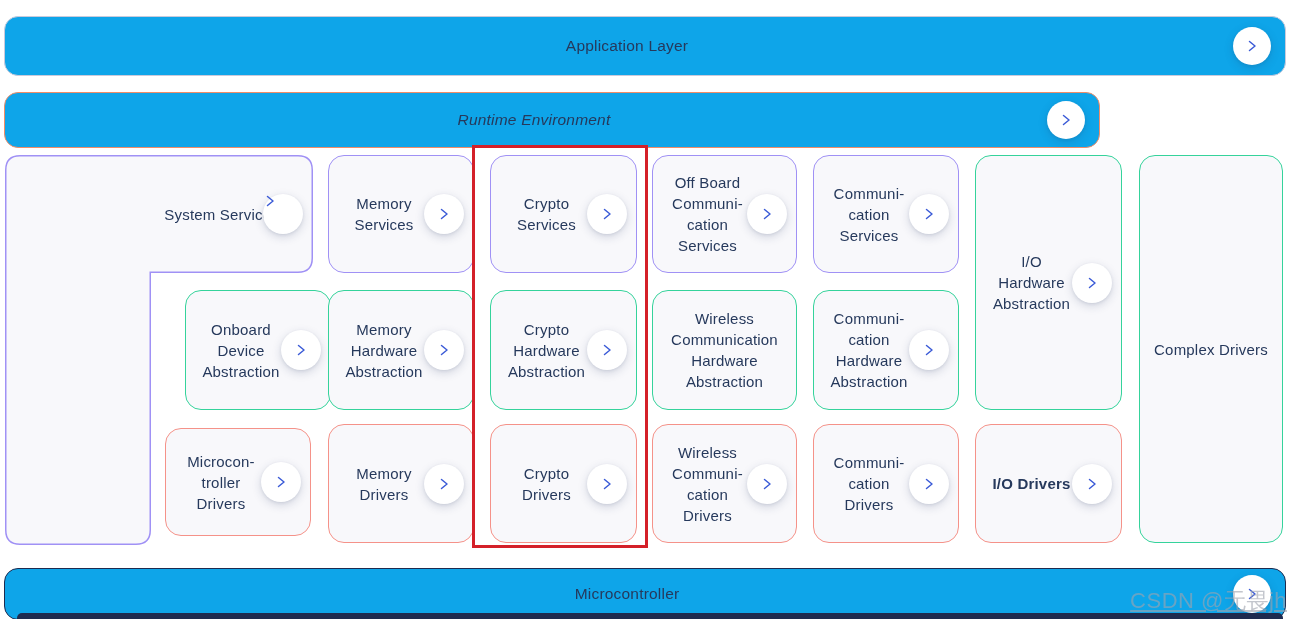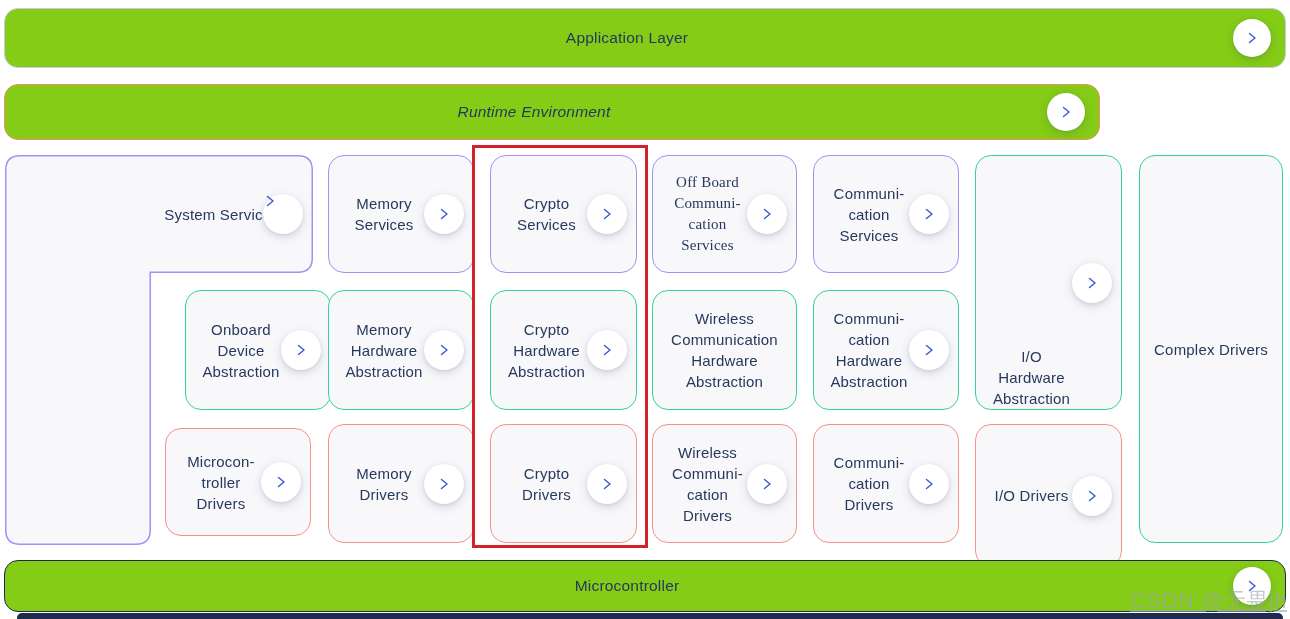--- a/index.html
+++ b/index.html
@@ -2,22 +2,22 @@
 <html><head>
 <meta charset="utf-8">
 <style>
   html,body{margin:0;padding:0;background:#ffffff;}
   .stage{
     position:relative;width:1290px;height:619px;background:#ffffff;overflow:hidden;
     font-family:"Liberation Sans","DejaVu Sans",sans-serif;color:#26395c;
   }
   
   .bar{
-    position:absolute;background:#84cc16;border:1.5px solid #c9cadb;border-radius:14px;
-    display:flex;align-items:center;justify-content:center;box-sizing:border-box;
+    position:absolute;background:#0ea5e9;border:1.5px solid #c9cadb;border-radius:14px;
+    display:flex;align-items:center;justify-content:center;box-sizing:border-box;margin-top:8px;
   }
   .bar-label{font-size:15.5px;letter-spacing:.2px;padding-right:36px;white-space:nowrap;}
   .bar.orange{border-color:#f08d68;}
   .bar.navy{border-color:#1e2b4f;}
   
   .box{
     position:absolute;background:#f8f8fb;border:1.5px solid #a091f5;border-radius:16px;
     display:flex;align-items:center;justify-content:center;box-sizing:border-box;
   }
   .box.b-green{border-color:#35d39b;}
@@ -109,21 +109,21 @@
   <div class="box has-chevron" style="left:490px;top:155px;width:147px;height:118px;">
     <span class="box-label">Crypto
 Services</span>
     <button class="chev">
         <svg viewBox="0 0 14 14" width="14" height="14">
           <path d="M4.5 2.5 L10 7 L4.5 11.5" fill="none" stroke="#3b5bd7" stroke-width="1.5" stroke-linecap="round" stroke-linejoin="round"></path>
         </svg>
       </button>
   </div>
 
-  <div class="box has-chevron" style="left:652px;top:155px;width:145px;height:118px;font-family:Liberation Serif, serif;">
+  <div class="box has-chevron" style="left:652px;top:155px;width:145px;height:118px;">
     <span class="box-label">Off Board
 Communi-
 cation
 Services</span>
     <button class="chev">
         <svg viewBox="0 0 14 14" width="14" height="14">
           <path d="M4.5 2.5 L10 7 L4.5 11.5" fill="none" stroke="#3b5bd7" stroke-width="1.5" stroke-linecap="round" stroke-linejoin="round"></path>
         </svg>
       </button>
   </div>
@@ -132,21 +132,21 @@
     <span class="box-label">Communi-
 cation
 Services</span>
     <button class="chev">
         <svg viewBox="0 0 14 14" width="14" height="14">
           <path d="M4.5 2.5 L10 7 L4.5 11.5" fill="none" stroke="#3b5bd7" stroke-width="1.5" stroke-linecap="round" stroke-linejoin="round"></path>
         </svg>
       </button>
   </div>
 
-  <div class="box b-green has-chevron" style="left:975px;top:155px;width:147px;height:255px;align-items:flex-end;">
+  <div class="box b-green has-chevron" style="left:975px;top:155px;width:147px;height:255px;">
     <span class="box-label">I/O
 Hardware
 Abstraction</span>
     <button class="chev">
         <svg viewBox="0 0 14 14" width="14" height="14">
           <path d="M4.5 2.5 L10 7 L4.5 11.5" fill="none" stroke="#3b5bd7" stroke-width="1.5" stroke-linecap="round" stroke-linejoin="round"></path>
         </svg>
       </button>
   </div>
 
@@ -253,21 +253,21 @@
     <span class="box-label">Communi-
 cation
 Drivers</span>
     <button class="chev">
         <svg viewBox="0 0 14 14" width="14" height="14">
           <path d="M4.5 2.5 L10 7 L4.5 11.5" fill="none" stroke="#3b5bd7" stroke-width="1.5" stroke-linecap="round" stroke-linejoin="round"></path>
         </svg>
       </button>
   </div>
 
-  <div class="box b-red has-chevron" style="left:975px;top:424px;width:147px;height:143px;">
+  <div class="box b-red has-chevron" style="left:975px;top:424px;width:147px;height:119px;font-weight:bold;">
     <span class="box-label">I/O Drivers</span>
     <button class="chev">
         <svg viewBox="0 0 14 14" width="14" height="14">
           <path d="M4.5 2.5 L10 7 L4.5 11.5" fill="none" stroke="#3b5bd7" stroke-width="1.5" stroke-linecap="round" stroke-linejoin="round"></path>
         </svg>
       </button>
   </div>
 
   <div class="bar navy" style="left:4px;top:560px;width:1282px;height:52px;">
     <span class="bar-label">Microcontroller</span>

